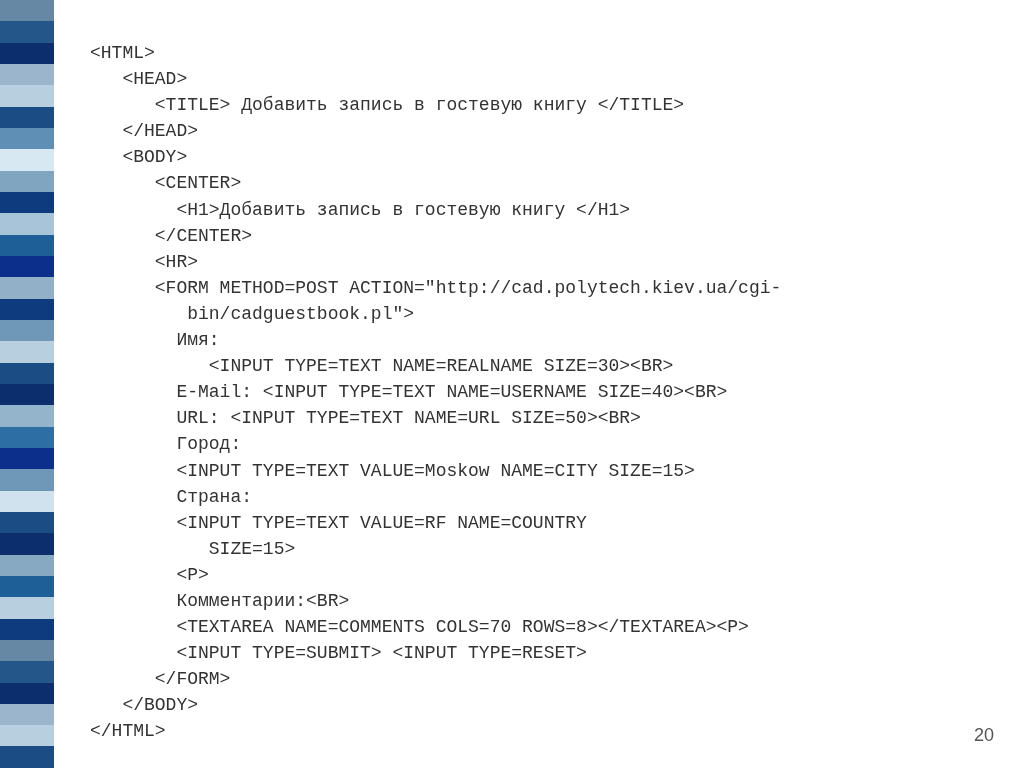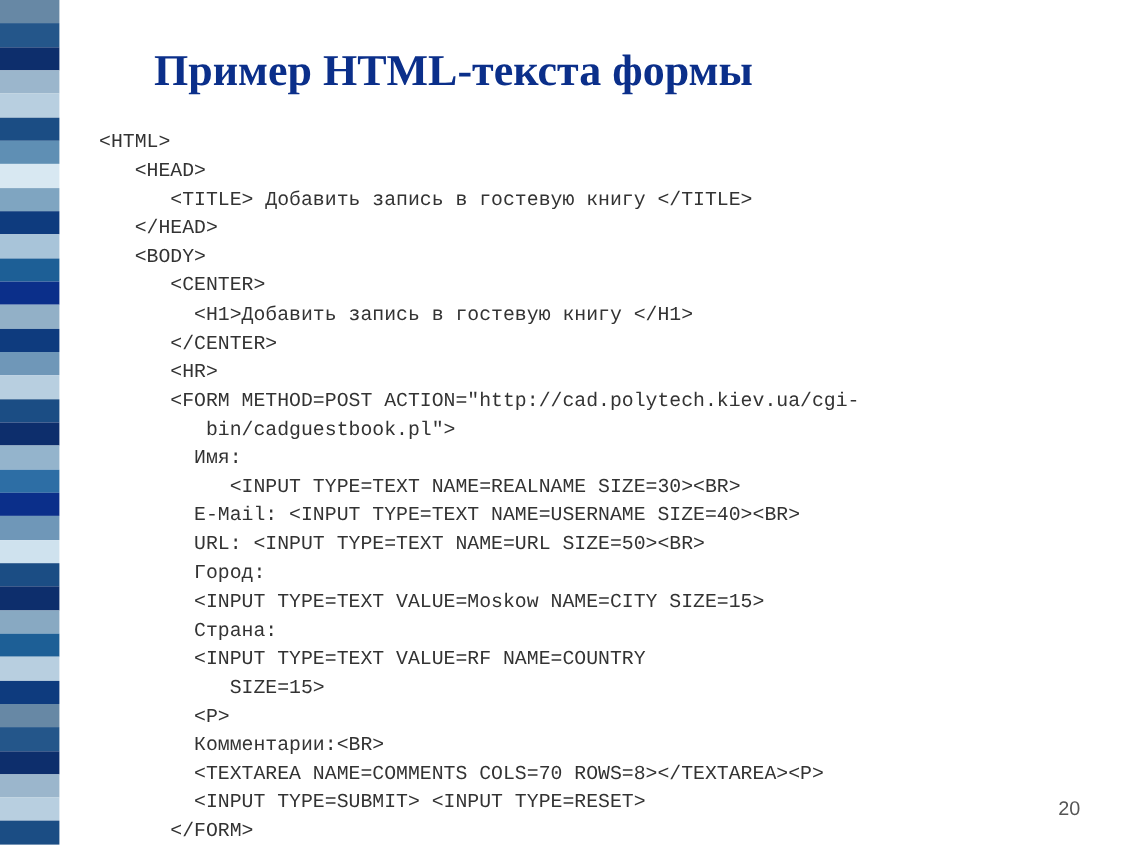--- a/index.html
+++ b/index.html
@@ -38,21 +38,21 @@
   .code {
     font-family: "Courier New", Courier, monospace;
     font-size: 18px;
     line-height: 1.45;
     color: #333333;
     white-space: pre;
     margin-left: -10px;
   }
   .page-num {
     position: absolute;
-    right: 42px;
+    right: 30px;
     bottom: 22px;
     font-family: Arial, sans-serif;
     font-size: 18px;
     color: #555555;
   }
 </style>
 </head>
 <body>
 
 <div class="sidebar">
@@ -88,21 +88,20 @@
     <div class="stripe" style="background: rgb(14, 59, 126);"></div>
     <div class="stripe" style="background: rgb(103, 136, 165);"></div>
     <div class="stripe" style="background: rgb(36, 86, 138);"></div>
     <div class="stripe" style="background: rgb(13, 46, 108);"></div>
     <div class="stripe" style="background: rgb(155, 182, 204);"></div>
     <div class="stripe" style="background: rgb(184, 207, 224);"></div>
     <div class="stripe" style="background: rgb(27, 77, 132);"></div>
   </div>
 
 <div class="content">
-  <h1 class="title">Пример HTML-текста формы</h1>
   <pre class="code">&lt;HTML&gt;
    &lt;HEAD&gt;
       &lt;TITLE&gt; Добавить запись в гостевую книгу &lt;/TITLE&gt;
    &lt;/HEAD&gt;
    &lt;BODY&gt;
       &lt;CENTER&gt;
         &lt;H1&gt;Добавить запись в гостевую книгу &lt;/H1&gt;
       &lt;/CENTER&gt;
       &lt;HR&gt;
       &lt;FORM METHOD=POST ACTION="http://cad.polytech.kiev.ua/cgi-

